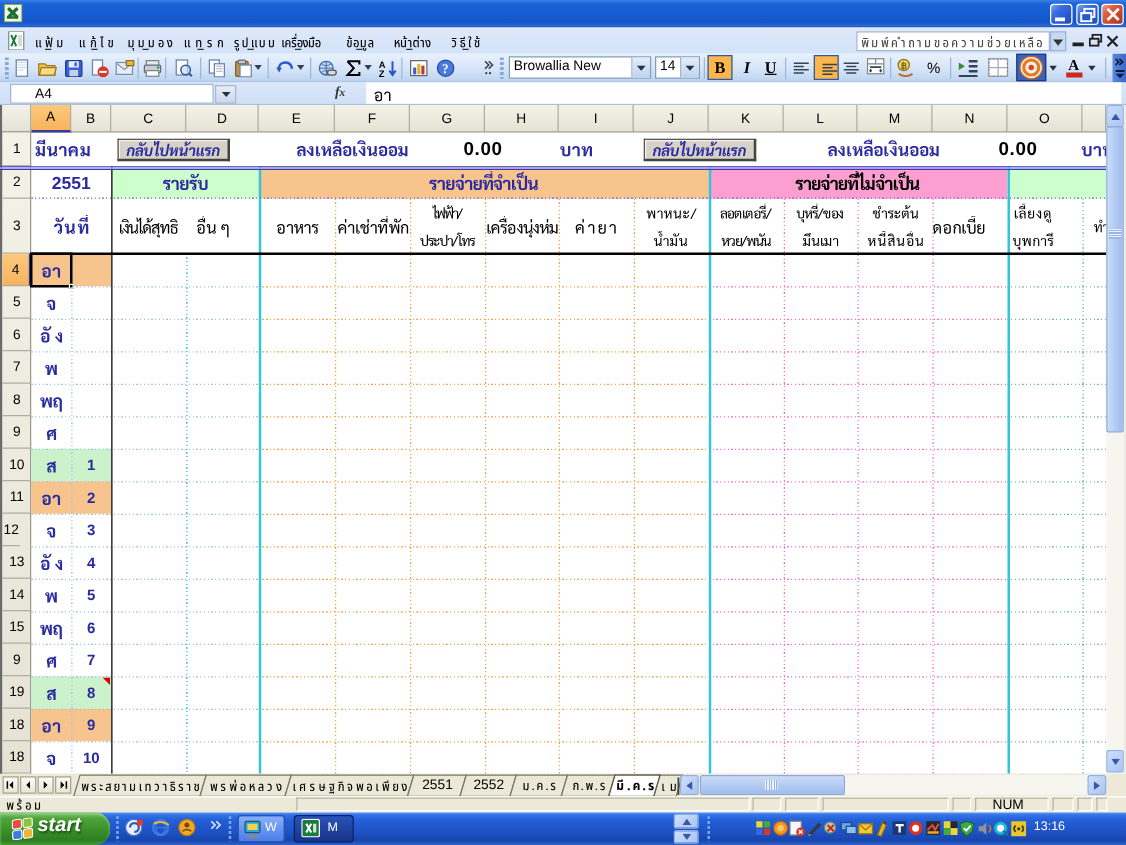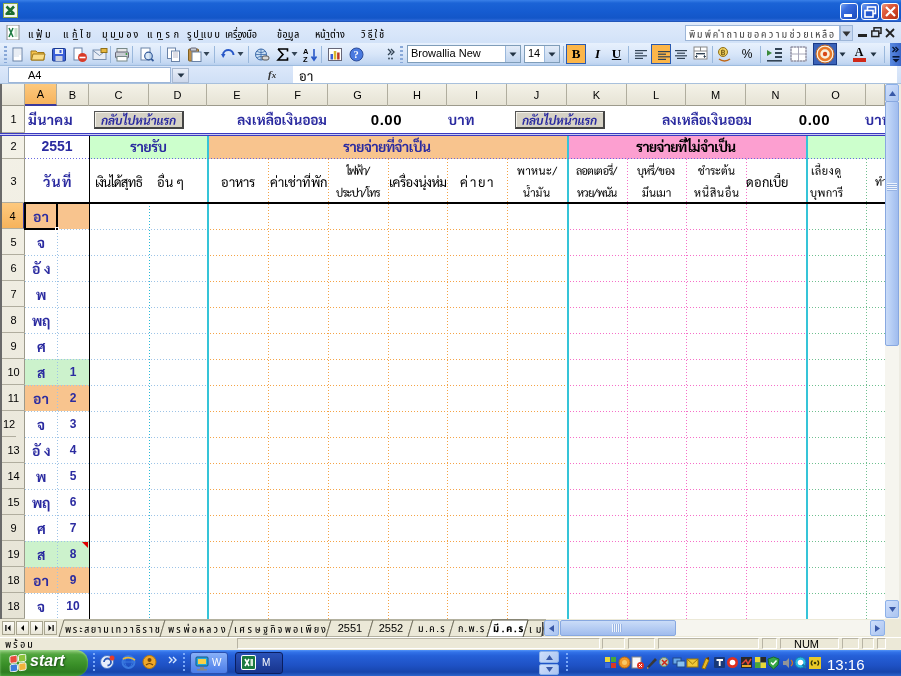--- a/index.html
+++ b/index.html
@@ -1468,12 +1468,12 @@
 <svg class="abs" style="left:794px;top:656px" width="13" height="14" viewBox="0 0 13 14">
     <circle cx="6.5" cy="6.5" r="5.5" fill="#28b8e8" stroke="#1878a8"></circle>
     <circle cx="6.5" cy="6.5" r="2.8" fill="#fff"></circle>
     <path d="M8.5 8.5 L12 12" stroke="#1878a8" stroke-width="2"></path>
   </svg>
 <svg class="abs" style="left:808px;top:656px" width="13" height="14" viewBox="0 0 13 14">
     <rect x="1" y="1" width="12" height="12" fill="#e8c828"></rect>
     <path d="M4.5 4.5 c-1.5 1.5 -1.5 3.5 0 5 M9.5 4.5 c1.5 1.5 1.5 3.5 0 5" stroke="#383808" fill="none" stroke-width="1.4"></path>
     <circle cx="7" cy="7" r="1.3" fill="#383808"></circle>
   </svg>
-<div class="abs" style="left:827px;top:656px;font-size:15px;color:#fff">13:16</div>
+<div class="abs" style="left:827px;top:656px;font-size:10px;color:#fff">13:16</div>
 </body></html>

